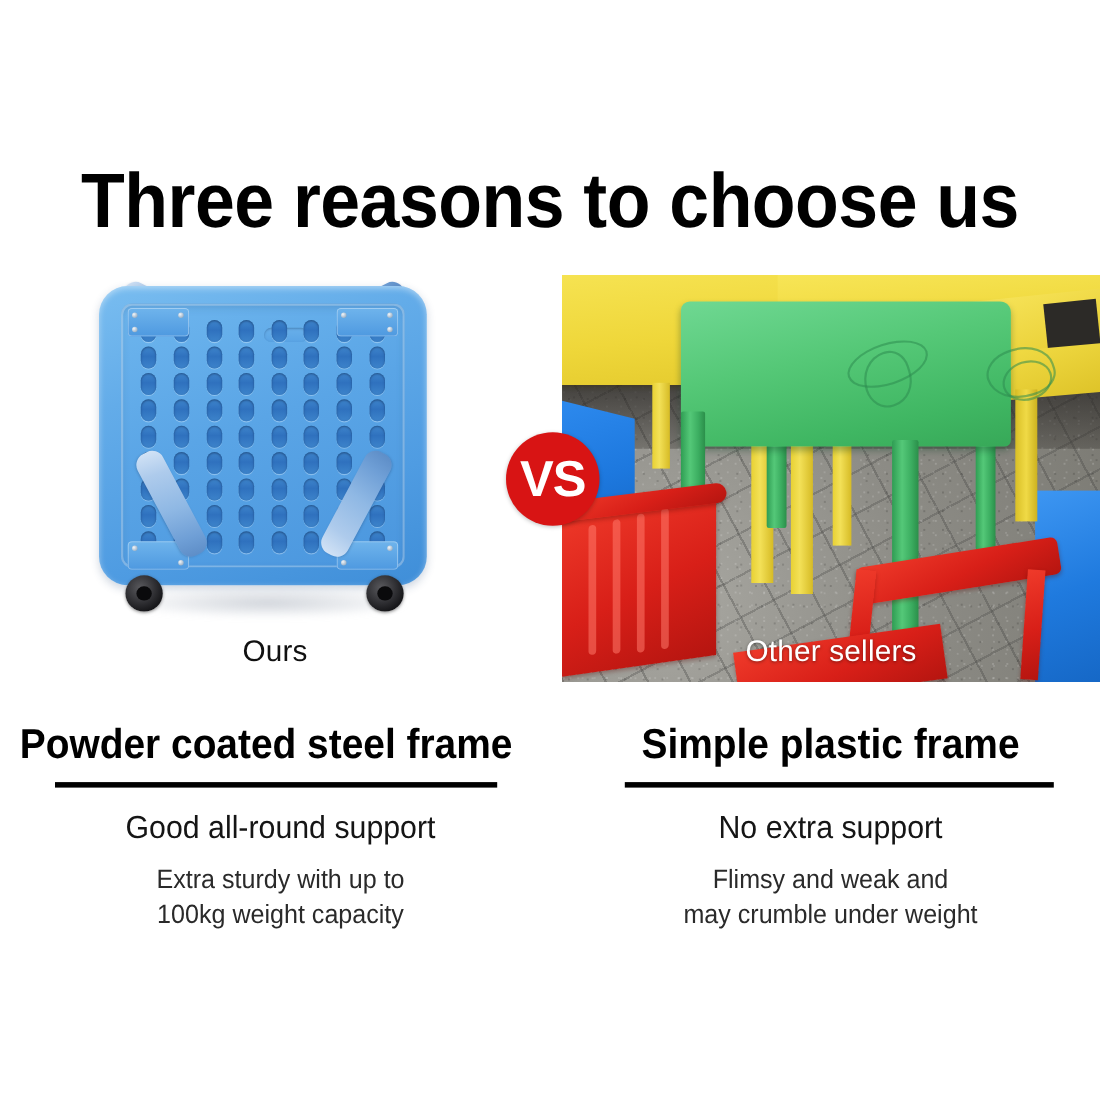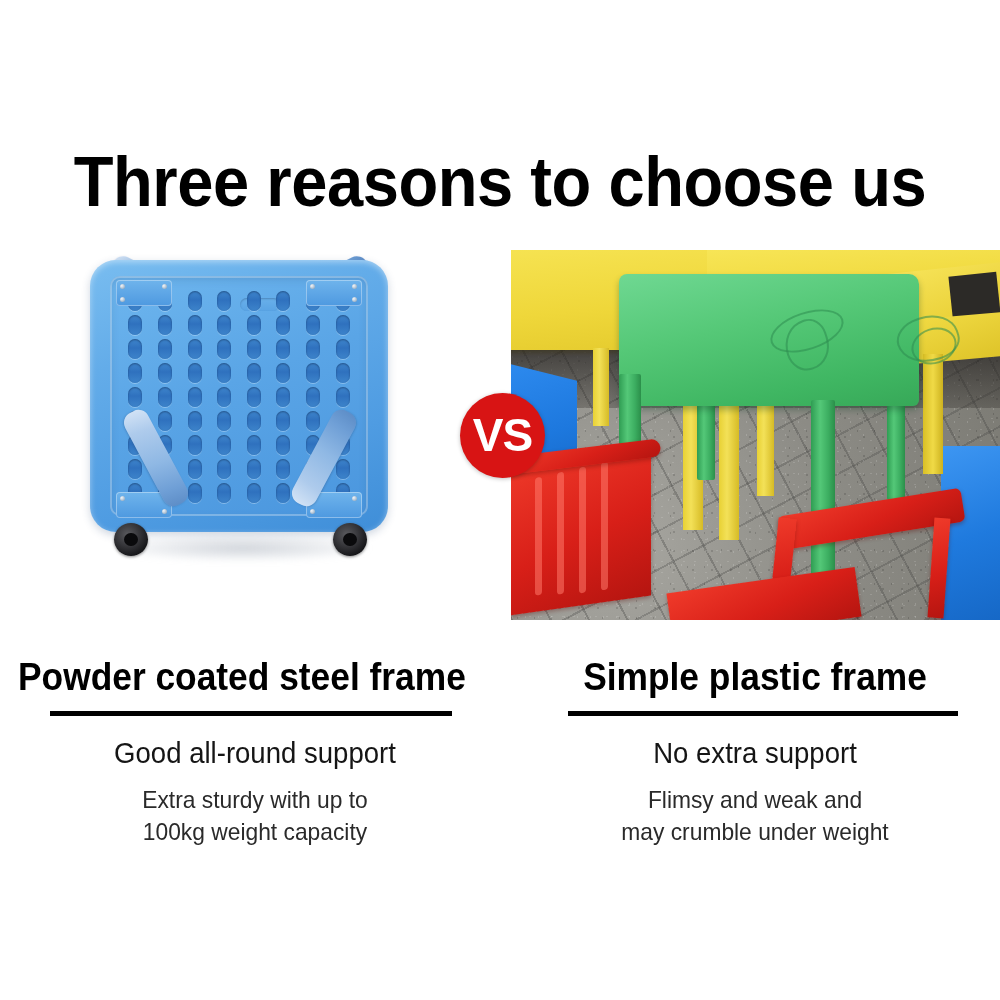--- a/index.html
+++ b/index.html
@@ -525,20 +525,21 @@
           <div class="screw" style="left:46px;top:4px"></div>
         </div>
       </div>
 
       <div class="leg leg-front-l"></div>
       <div class="leg leg-front-r"></div>
       <div class="foot foot-front-l"></div>
       <div class="foot foot-front-r"></div>
     </div>
 
+    <div id="ours-label">Ours</div>
   </div>
 
   <div id="others-panel">
     <div class="ground"></div>
     <div class="dark-band"></div>
 
     <div class="ytop"></div>
     <div class="ytop2"></div>
     <div class="yleg yl1"></div>
     <div class="yleg yl2"></div>
@@ -569,20 +570,21 @@
       <div class="slat" style="left:56px;top:14px;height:122px"></div>
       <div class="slat" style="left:78px;top:12px;height:126px"></div>
       <div class="slat" style="left:100px;top:10px;height:128px"></div>
     </div>
     <div class="red-chair rc1-arm"></div>
     <div class="red-chair rc2-back"></div>
     <div class="red-chair rc2-leg"></div>
     <div class="red-chair rc2-leg2"></div>
     <div class="red-chair rc2-seat"></div>
 
+    <div id="others-label">Other sellers</div>
   </div>
 </div>
 
 <div id="vs-badge">
   <span>VS</span>
 </div>
 
 <div class="text-col" id="col-left">
   <div class="col-heading">Powder coated steel frame</div>
   <div class="rule"></div>

